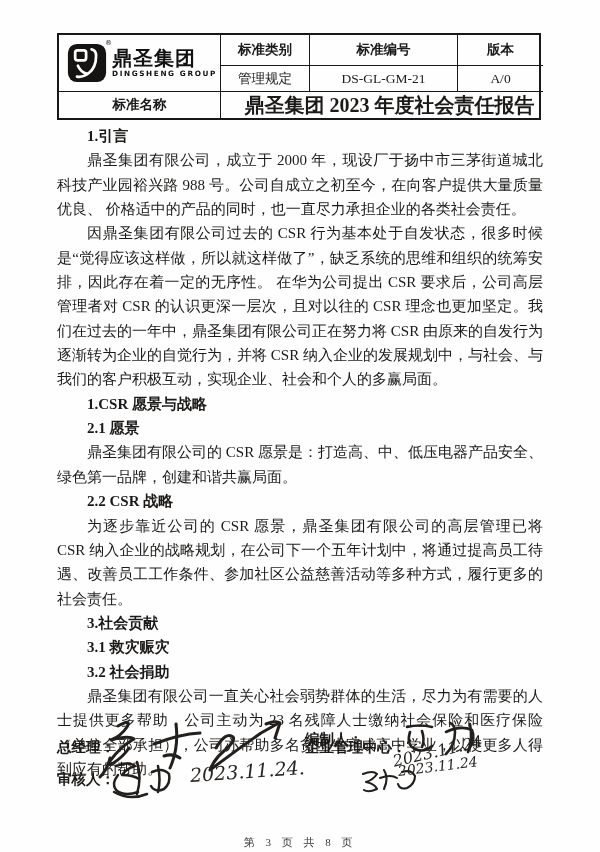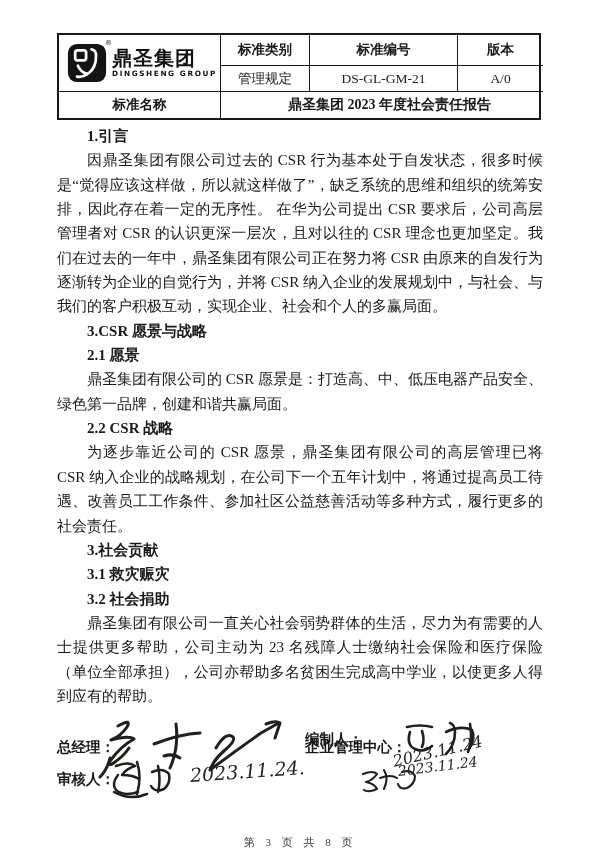--- a/index.html
+++ b/index.html
@@ -33,21 +33,21 @@
     display:flex;align-items:center;justify-content:flex-start;
     gap:5px;padding-left:8px;
     border-left:none;border-top:none;box-sizing:border-box;
   }
   .logo-mark{position:relative;width:40px;height:40px;flex:0 0 auto;}
   .logo-reg{position:absolute;right:-5px;top:-4px;font-size:7px;color:#1a1816;font-family:"DejaVu Sans",sans-serif;}
   .logo-txt{display:flex;flex-direction:column;line-height:1;}
   .logo-cn{font-family:"DejaVu Sans","Liberation Sans",sans-serif;font-weight:900;font-size:20px;letter-spacing:1px;color:#111;}
   .logo-en{font-family:"DejaVu Sans","Liberation Sans",sans-serif;font-weight:bold;font-size:7.3px;letter-spacing:1.6px;color:#111;margin-top:2px;}
   .name-lbl{grid-column:1;grid-row:3;}
-  .name-val{grid-column:2/5;grid-row:3;font-weight:bold;font-size:14px;padding-left:15px;}
+  .name-val{grid-column:2/5;grid-row:3;font-weight:bold;font-size:20px;padding-left:15px;}
   
   .bodytext{
     position:absolute;left:57px;top:124px;width:486px;
     font-size:15px;line-height:24.35px;
   }
   .blk{margin:0;text-indent:2em;text-align:justify;}
   .blk.h{font-weight:bold;text-align:left;}
   
   .sig-label{position:absolute;font-size:14.5px;font-weight:bold;white-space:nowrap;}
   .sigsvg{position:absolute;}
@@ -90,22 +90,23 @@
     <div class="cell r1 lbl">版本</div>
     <div class="cell">管理规定</div>
     <div class="cell">DS-GL-GM-21</div>
     <div class="cell">A/0</div>
     <div class="cell c1 name-lbl lbl">标准名称</div>
     <div class="cell name-val">鼎圣集团 2023 年度社会责任报告</div>
   </div>
 
   <div class="bodytext">
       <p class="blk h">1.引言</p>
+      <p class="blk">鼎圣集团有限公司，成立于 2000 年，现设厂于扬中市三茅街道城北科技产业园裕兴路 988 号。公司自成立之初至今，在向客户提供大量质量优良、 价格适中的产品的同时，也一直尽力承担企业的各类社会责任。</p>
       <p class="blk">因鼎圣集团有限公司过去的 CSR 行为基本处于自发状态，很多时候是“觉得应该这样做，所以就这样做了”，缺乏系统的思维和组织的统筹安排，因此存在着一定的无序性。 在华为公司提出 CSR 要求后，公司高层管理者对 CSR 的认识更深一层次，且对以往的 CSR 理念也更加坚定。我们在过去的一年中，鼎圣集团有限公司正在努力将 CSR 由原来的自发行为逐渐转为企业的自觉行为，并将 CSR 纳入企业的发展规划中，与社会、与我们的客户积极互动，实现企业、社会和个人的多赢局面。</p>
-      <p class="blk h">3.CSR 愿景与战略</p>
+      <p class="blk h">1.CSR 愿景与战略</p>
       <p class="blk h">2.1 愿景</p>
       <p class="blk">鼎圣集团有限公司的 CSR 愿景是：打造高、中、低压电器产品安全、绿色第一品牌，创建和谐共赢局面。</p>
       <p class="blk h">2.2 CSR 战略</p>
       <p class="blk">为逐步靠近公司的 CSR 愿景，鼎圣集团有限公司的高层管理已将 CSR 纳入企业的战略规划，在公司下一个五年计划中，将通过提高员工待遇、改善员工工作条件、参加社区公益慈善活动等多种方式，履行更多的社会责任。</p>
       <p class="blk h">3.社会贡献</p>
       <p class="blk h">3.1 救灾赈灾</p>
       <p class="blk h">3.2 社会捐助</p>
       <p class="blk">鼎圣集团有限公司一直关心社会弱势群体的生活，尽力为有需要的人士提供更多帮助，公司主动为 23 名残障人士缴纳社会保险和医疗保险（单位全部承担），公司亦帮助多名贫困生完成高中学业，以使更多人得到应有的帮助。</p>
     </div>
 

